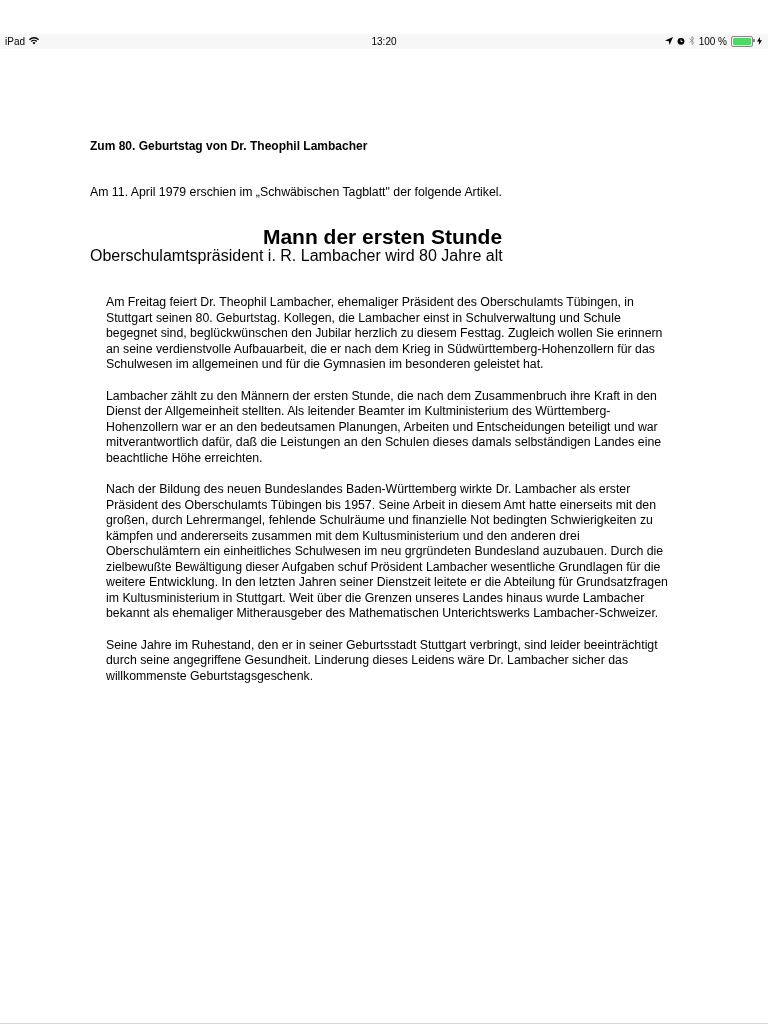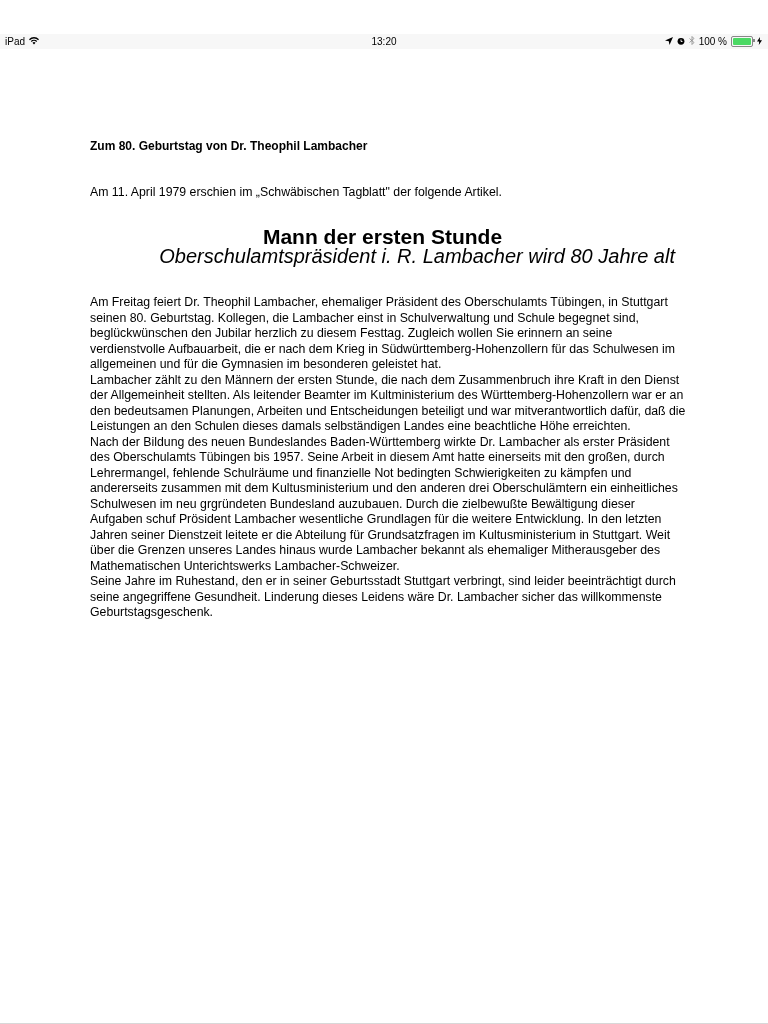--- a/index.html
+++ b/index.html
@@ -16,22 +16,22 @@
     .battery:after { content:""; position:absolute; right:-3px; top:2px; width:2px; height:3px; background:#888; }
     .navbar { position:absolute; top:16px; left:0; width:607px; height:32px; }
     .done-btn { position:absolute; left:15px; top:8px; font-size:13px; color:#1a7cf5; cursor:pointer; }
     .doc-title { position:absolute; left:0; right:0; top:8px; text-align:right; font-size:13px; }
     .share-btn { position:absolute; right:13px; top:4px; width:20px; height:22px; cursor:pointer; }
     .page { position:absolute; top:49px; left:0; width:768px; height:974px; background:#fff; }
     .doc { position:absolute; left:90px; top:90px; width:600px; font-size:12.3px; line-height:15.5px; }
     .h1 { font-weight:bold; font-size:12px; margin:0 0 30px 0; }
     .intro { margin:0 0 27px 0; }
     .art-title { text-align:center; font-weight:bold; font-size:21px; margin:0; line-height:20px; width:585px; }
-    .art-sub { text-align:right; font-size:20px; margin:0 0 30px 0; line-height:18px; width:585px;font-style:italic; }
-    .para { margin:0; }
+    .art-sub { text-align:left; font-size:16px; margin:0 0 30px 0; line-height:18px; width:585px; }
+    .para { margin:16px; }
     .bottombar { position:absolute; left:0; bottom:0; width:768px; height:1px; background:#d8d8d8; }
   </style>
 </head>
 <body>
 
 <div class="topbar">
   <div class="status">
     <div class="left">
       <span>iPad</span>
       <span>

